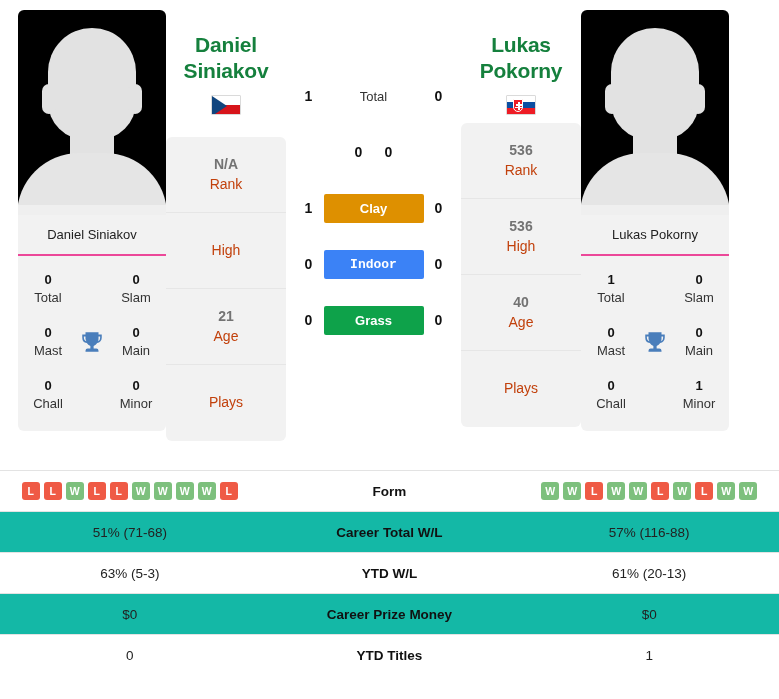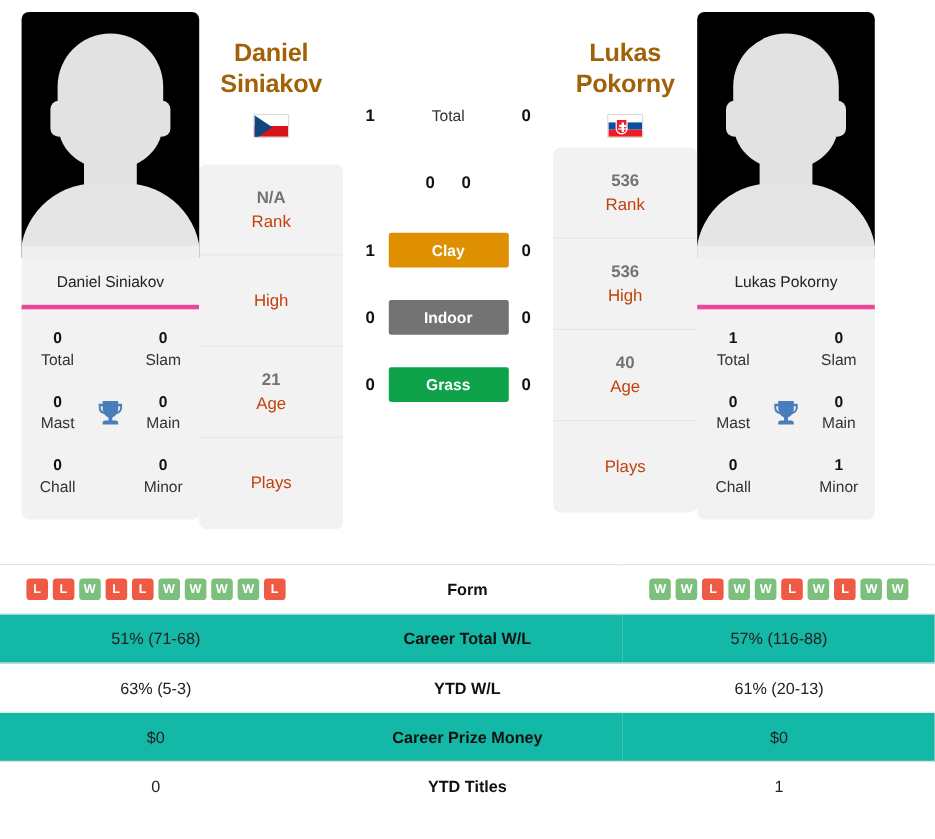--- a/index.html
+++ b/index.html
@@ -82,21 +82,21 @@
     height: 10px;
     background: #efefef;
   }
 
   .card-name {
     background: #f2f2f2;
     text-align: center;
     font-size: 13px;
     color: #222;
     padding: 12px 4px 12px 4px;
-    border-bottom: 4px solid #ec4899;
+    border-bottom: 2px solid #ec4899;
   }
   .trophy-grid {
     background: #f2f2f2;
     border-radius: 0 0 6px 6px;
     padding: 6px 0 10px 0;
     position: relative;
   }
   .trophy-row {
     display: flex;
     align-items: center;
@@ -133,21 +133,21 @@
     display: flex;
     flex-direction: column;
     align-items: center;
     padding-top: 22px;
   }
   .pname {
     font-size: 21px;
     font-weight: bold;
     text-align: center;
     line-height: 1.22;
-    color: #a16207;
+    color: #15803d;
     letter-spacing: -0.2px;
   }
   .flag {
     margin-top: 12px;
     width: 30px;
     height: 20px;
     border: 1px solid #dadada;
     position: relative;
     overflow: hidden;
     border-radius: 1px;
@@ -387,21 +387,21 @@
         <div class="sscore">0</div>
         <div class="sscore">0</div>
       </div>
       <div class="srow">
         <div class="sscore">1</div>
         <div class="sbadge" style="background: rgb(222, 144, 0);">Clay</div>
         <div class="sscore">0</div>
       </div>
       <div class="srow">
         <div class="sscore">0</div>
-        <div class="sbadge" style="background: #737373;">Indoor</div>
+        <div class="sbadge" style="background: #3b82f6; font-family: Liberation Mono, monospace;">Indoor</div>
         <div class="sscore">0</div>
       </div>
       <div class="srow">
         <div class="sscore">0</div>
         <div class="sbadge" style="background: rgb(14, 162, 74);">Grass</div>
         <div class="sscore">0</div>
       </div>
     </div>
 
   <div class="info-col">

